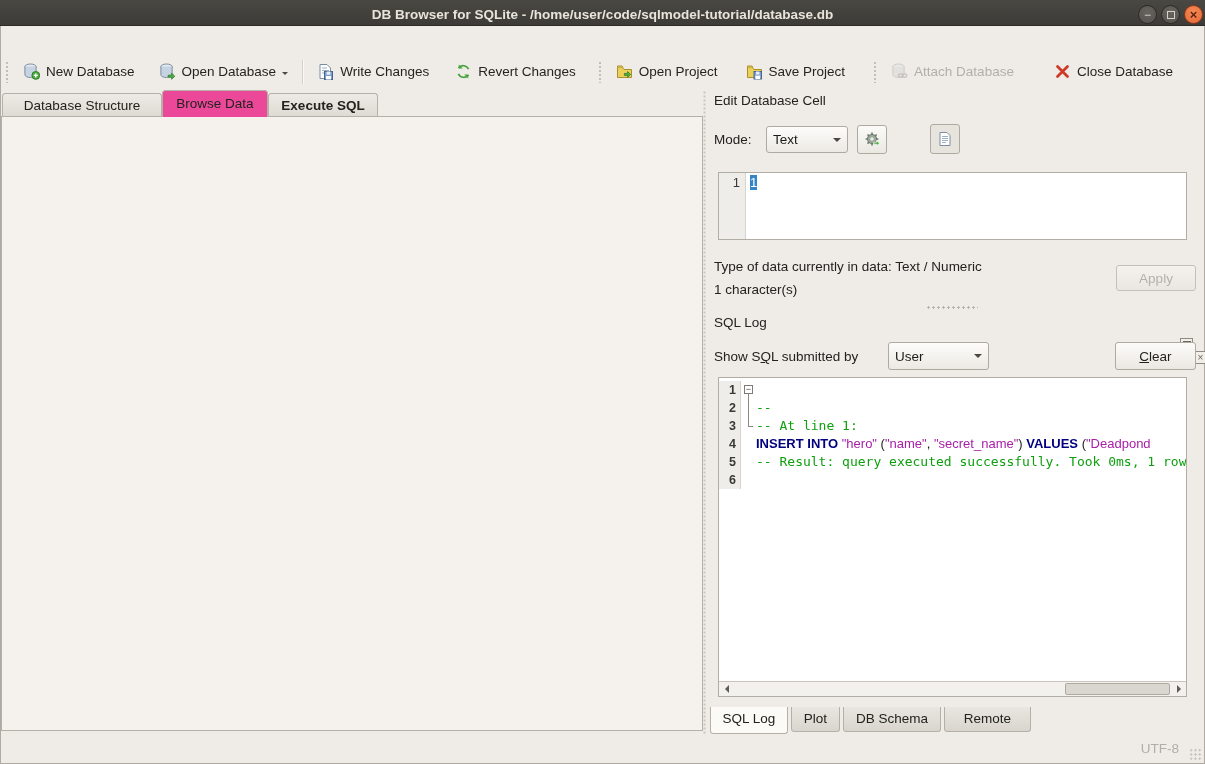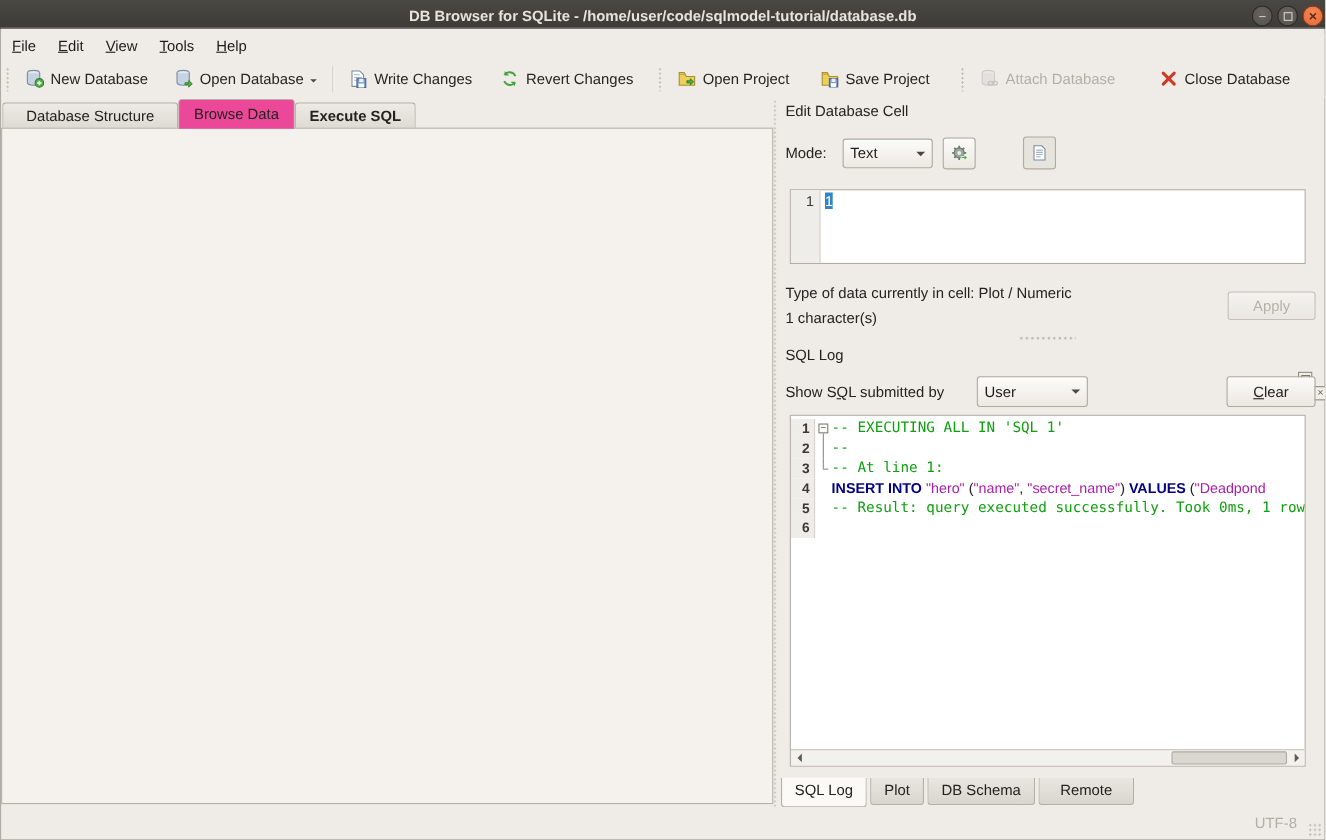--- a/index.html
+++ b/index.html
@@ -146,27 +146,20 @@
       <span>−</span>
       </div>
     <div class="wbtn gray" style="left:1161px;">
       <span class="maxglyph"></span>
       </div>
     <div class="wbtn orange" style="left:1184px;">
       <span>×</span>
       </div>
   </div>
 
-  <div class="menubar">
-    <div class="menu-item"><span class="mn">F</span><span>ile</span></div>
-    <div class="menu-item"><span class="mn">E</span><span>dit</span></div>
-    <div class="menu-item"><span class="mn">V</span><span>iew</span></div>
-    <div class="menu-item"><span class="mn">T</span><span>ools</span></div>
-    <div class="menu-item"><span class="mn">H</span><span>elp</span></div>
-  </div>
 
   <div class="toolbar">
     <div class="thandle" style="margin-left:4px;"></div>
     <div class="tbtn">
       <span>
           <svg class="i17" viewBox="0 0 17 17">
             <ellipse cx="7.5" cy="3.6" rx="5.6" ry="2.6" fill="#e3e9f0" stroke="#7b8ca0"></ellipse>
             <path d="M1.9 3.6v8.2c0 1.5 2.5 2.7 5.6 2.7s5.6-1.2 5.6-2.7V3.6" fill="#c6d3e2" stroke="#7b8ca0"></path>
             <circle cx="12.8" cy="12.4" r="3.9" fill="#4fae44" stroke="#2e7d28"></circle>
             <path d="M12.8 10.4v4M10.8 12.4h4" stroke="#fff" stroke-width="1.4"></path>
@@ -485,21 +478,21 @@
         <rect x="3.5" y="1.5" width="10" height="4.5" fill="#e3e6ea" stroke="#7d838c"></rect>
         <rect x="1.5" y="6" width="14" height="6" rx="1" fill="#c9ced5" stroke="#7d838c"></rect>
         <rect x="4.2" y="10" width="8.6" height="5.2" fill="#fff" stroke="#7d838c"></rect>
       </svg>
     </div>
 
   <div class="editor">
     <div class="gut">1</div>
     <div class="val"><span class="selhl">1</span></div>
   </div>
-  <span class="info abs" style="left:714px; top:259px;">Type of data currently in cell: Plot / Numeric</span>
+  <span class="info abs" style="left:714px; top:259px;">Type of data currently in data: Text / Numeric</span>
   <span class="info abs" style="left:714px; top:282px;">1 character(s)</span>
   <div class="btn disabled abs" style="left:1116px; top:265px; width:80px; height:26px;">Apply</div>
 
   <div class="dots-h" style="left:926px; top:305px;"></div>
 
   <span class="dock-title abs" style="left:714px; top:315px;">SQL Log</span>
 
   <span class="lbl abs" style="left:714px; top:349px;"><span>Show S</span><span class="mn">Q</span><span>L submitted by</span></span>
   <div class="combo abs" style="left:888px; top:342px; width:101px; height:28px;">
     <span>User</span>
@@ -510,21 +503,20 @@
     </div>
 
   <div class="logbox">
     <div style="padding-top:3px;">
       <div class="logline">
         <span class="lnum">1</span>
         <span class="fold">
             <span class="foldbox">−</span>
             <span class="foldline" style="top:13px; height:5px;"></span>
           </span>
-        <span class="code cm">-- EXECUTING ALL IN 'SQL 1'</span>
       </div>
       <div class="logline">
         <span class="lnum">2</span>
         <span class="fold">
             <span class="foldline"></span>
           </span>
         <span class="code cm">--</span>
       </div>
       <div class="logline">
         <span class="lnum">3</span>

